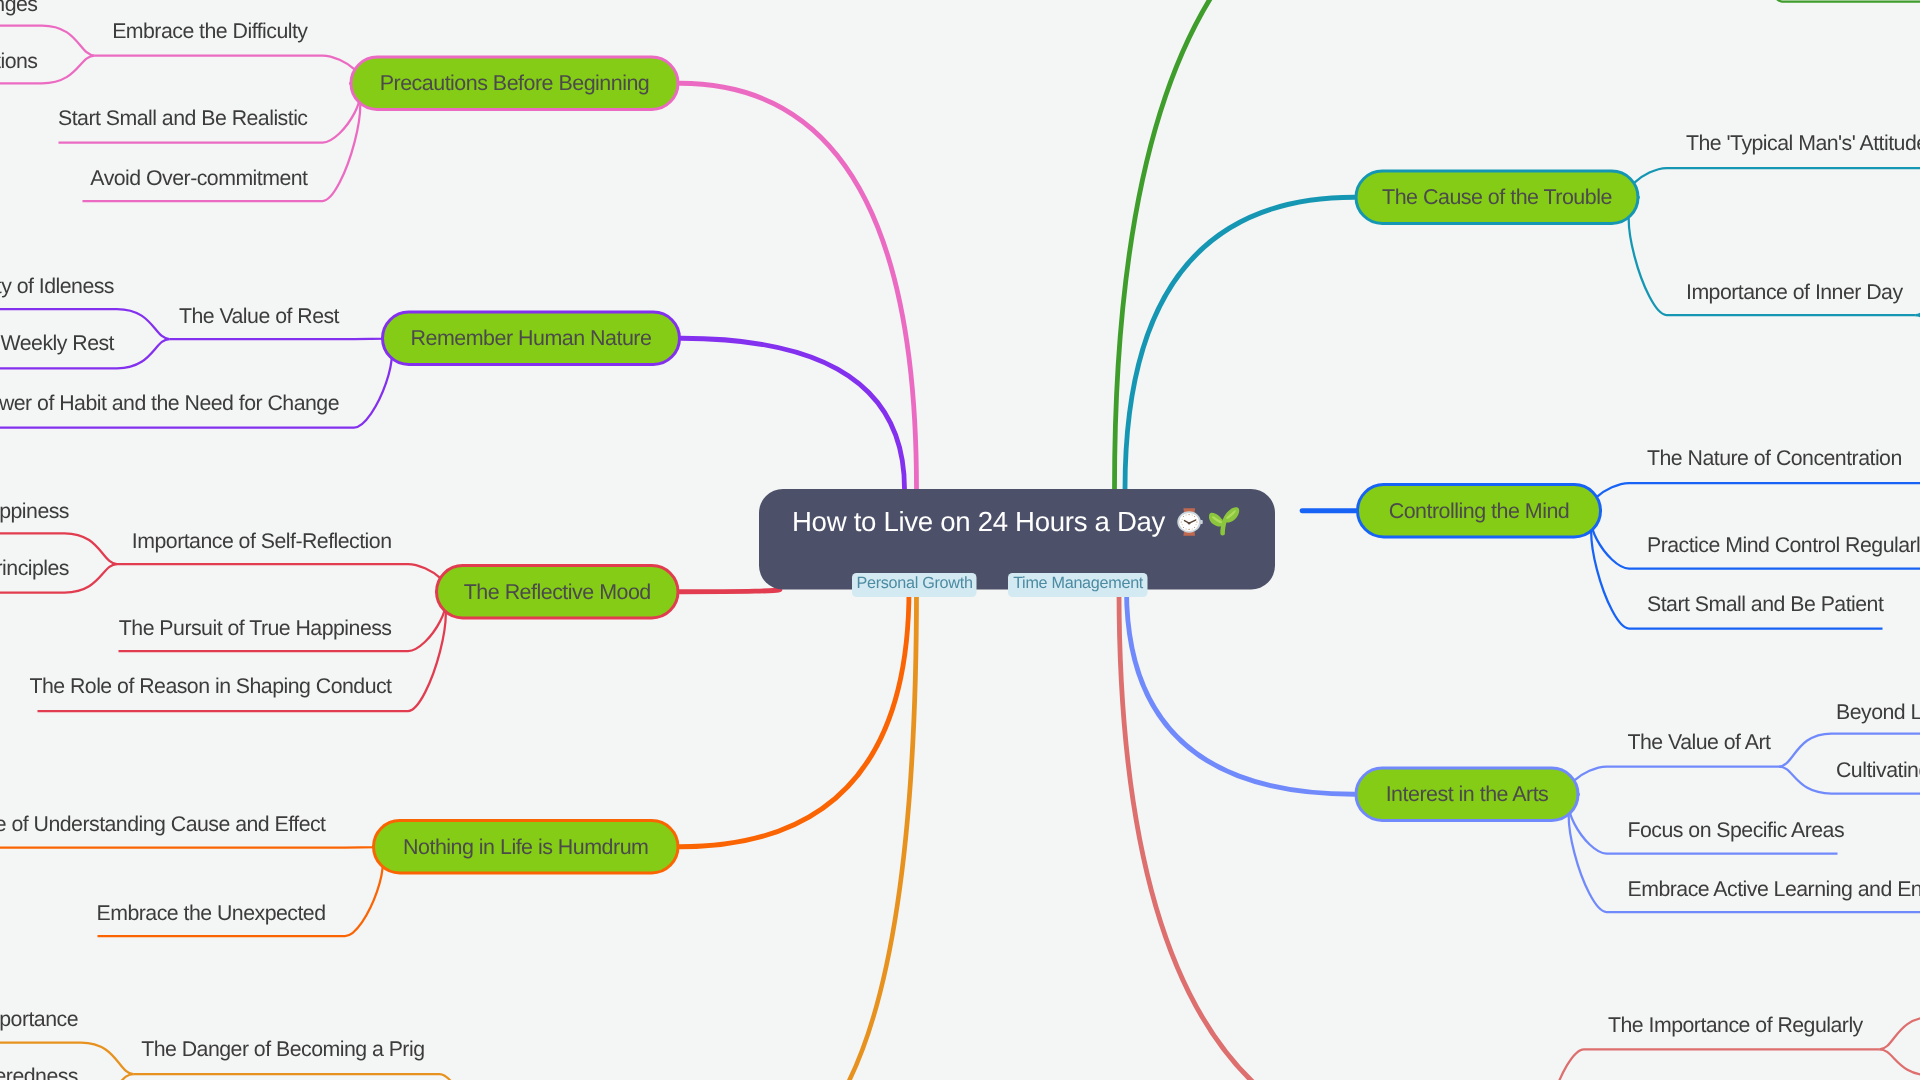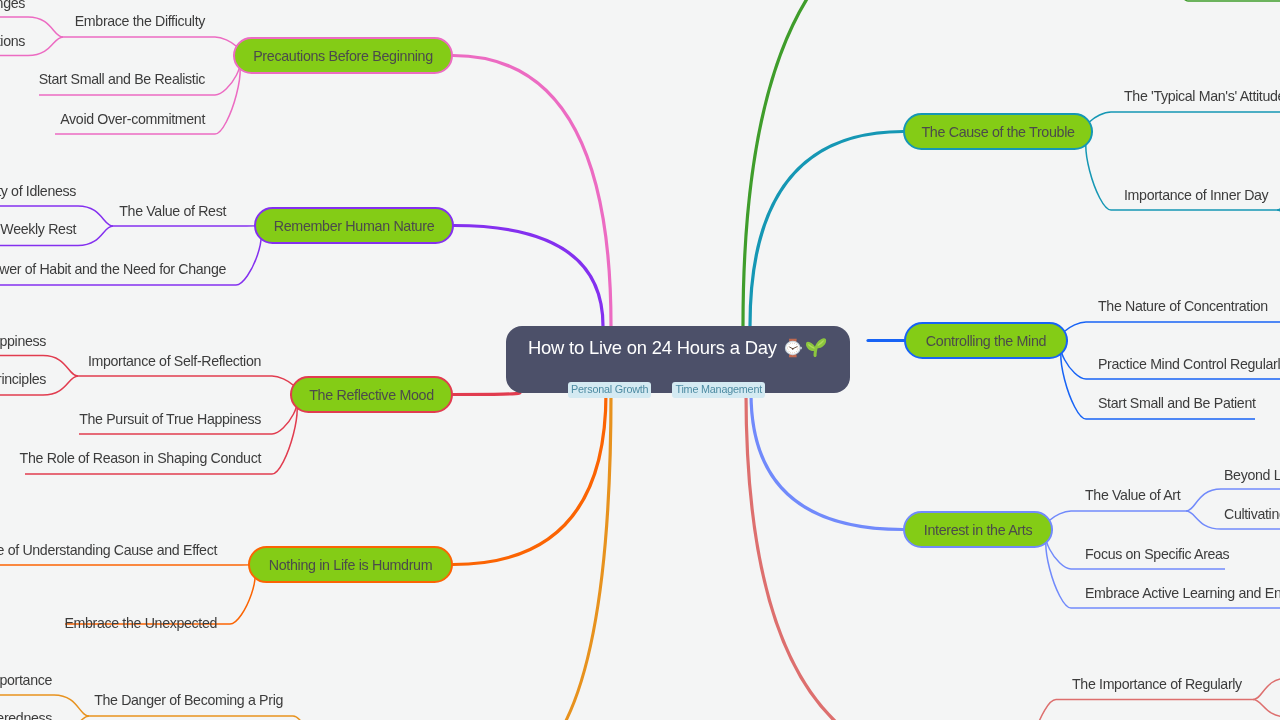--- a/index.html
+++ b/index.html
@@ -91,21 +91,21 @@
     </div>
     <div class="leaf" style="left: 261px; top: 361px; font-size: 14.2px; color: rgb(60, 60, 60); transform: translate(-100%, -50%);">Importance of Self-Reflection</div>
     <div class="leaf" style="left: 46px; top: 341px; font-size: 14.2px; color: rgb(60, 60, 60); transform: translate(-100%, -50%);">The Path to Happiness</div>
     <div class="leaf" style="left: 46px; top: 379px; font-size: 14.2px; color: rgb(60, 60, 60); transform: translate(-100%, -50%);">Embrace Core Principles</div>
     <div class="leaf" style="left: 261px; top: 419px; font-size: 14.2px; color: rgb(60, 60, 60); transform: translate(-100%, -50%);">The Pursuit of True Happiness</div>
     <div class="leaf" style="left: 261px; top: 458px; font-size: 14.2px; color: rgb(60, 60, 60); transform: translate(-100%, -50%); text-align: center;">The Role of Reason in Shaping Conduct</div>
     <div class="n1" style="left: 248px; top: 546px; width: 205px; height: 37px; border-color: rgb(251, 100, 3); border-width: 2.3px; font-size: 14.3px; color: rgb(75, 75, 75);">
       <span>Nothing in Life is Humdrum</span>
     </div>
     <div class="leaf" style="left: 217px; top: 550px; font-size: 14.2px; color: rgb(60, 60, 60); transform: translate(-100%, -50%);">The Importance of Understanding Cause and Effect</div>
-    <div class="leaf" style="left: 217px; top: 623px; font-size: 14.2px; color: rgb(60, 60, 60); transform: translate(-100%, -50%);">Embrace the Unexpected</div>
+    <div class="leaf" style="left: 217px; top: 609px; font-size: 14.2px; color: rgb(60, 60, 60); transform: translate(-100%, -50%);">Embrace the Unexpected</div>
     <div class="leaf" style="left: 283px; top: 700px; font-size: 14.2px; color: rgb(60, 60, 60); transform: translate(-100%, -50%);">The Danger of Becoming a Prig</div>
     <div class="leaf" style="left: 52px; top: 680px; font-size: 14.2px; color: rgb(60, 60, 60); transform: translate(-100%, -50%);">Tone Down its Importance</div>
     <div class="leaf" style="left: 52px; top: 718px; font-size: 14.2px; color: rgb(60, 60, 60); transform: translate(-100%, -50%);">Guard Against Self-Centeredness</div>
     <div class="n1" style="left: 903px; top: 113px; width: 190px; height: 37px; border-color: rgb(21, 151, 180); border-width: 2.3px; font-size: 14.3px; color: rgb(75, 75, 75);">
       <span>The Cause of the Trouble</span>
     </div>
     <div class="leaf" style="left: 1124px; top: 96px; font-size: 14.2px; color: rgb(60, 60, 60); transform: translate(0px, -50%);">The 'Typical Man's' Attitude</div>
     <div class="leaf" style="left: 1124px; top: 195px; font-size: 14.2px; color: rgb(60, 60, 60); transform: translate(0px, -50%);">Importance of Inner Day</div>
     <div class="n1" style="left: 904px; top: 322px; width: 164px; height: 37px; border-color: rgb(23, 99, 245); border-width: 2.3px; font-size: 14.3px; color: rgb(75, 75, 75);">
       <span>Controlling the Mind</span>

